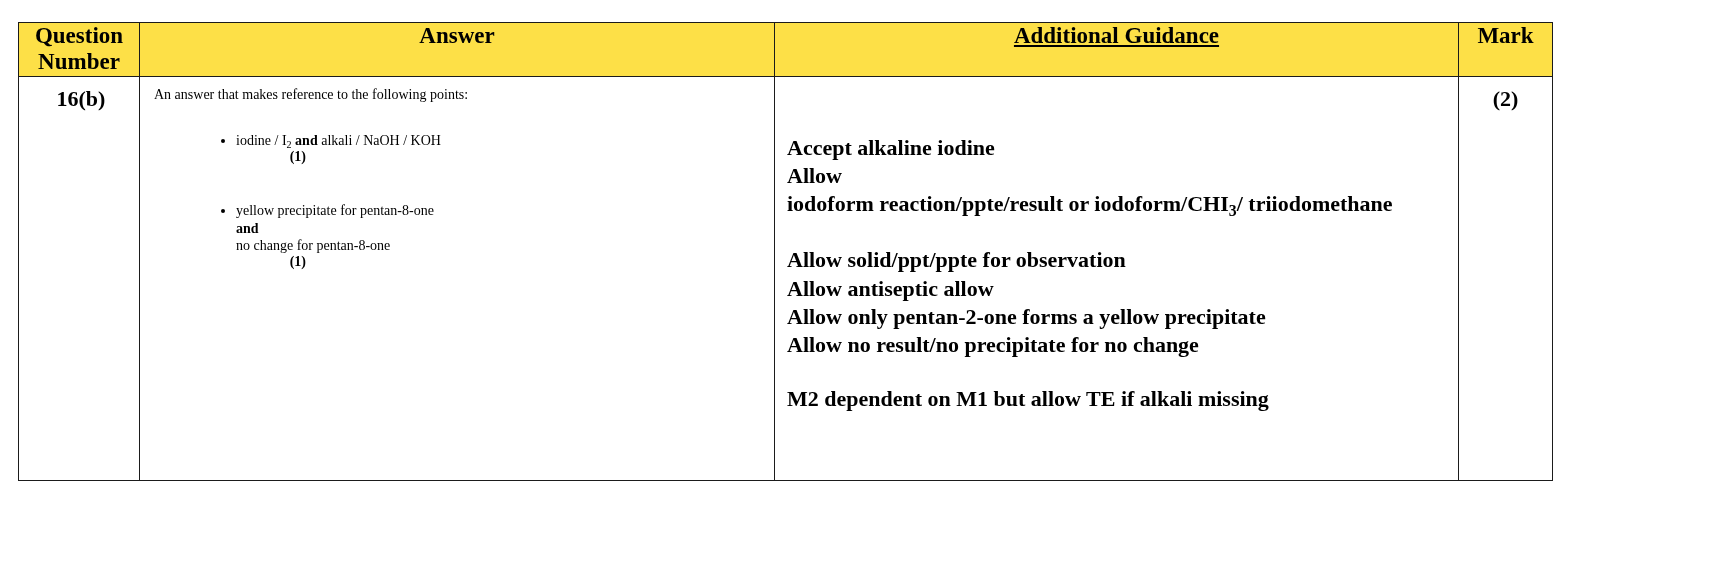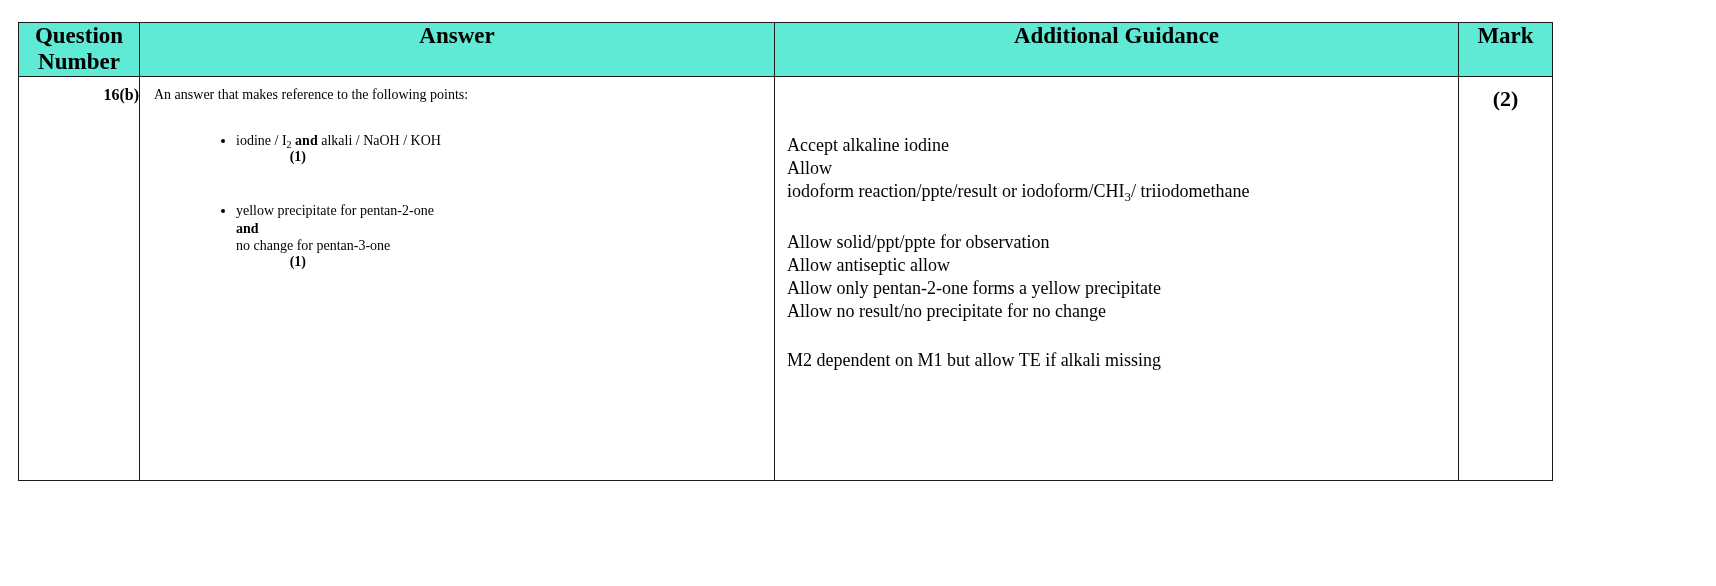--- a/index.html
+++ b/index.html
@@ -26,55 +26,56 @@
     width: 1530px;
     border-collapse: collapse;
     table-layout: fixed;
   }
   .mark-table td, .mark-table th {
     border: 1.5px solid #1b1b1b;
     vertical-align: top;
     padding: 0;
   }
   thead th {
-    background: #5eead4;
+    background: #fde047;
     text-align: center;
     font-weight: bold;
     font-size: 23px;
     line-height: 1.15;
     padding: 8px 4px 10px 4px;
     vertical-align: middle;
   }
   .col-qn { width: 120px; }
   .col-ans { width: 634px; }
-  .col-guid { width: 683px; }
+  .col-guid { width: 683px; text-decoration: underline; }
   .col-mark { width: 93px; }
 
   td.qn-cell {
     font-weight: bold;
-    font-size: 16px;
+    font-size: 22px;
     padding: 9px 0 0 4px;
-    text-align: right;
+    text-align: center;
   }
   td.mark-cell {
     font-weight: bold;
     font-size: 22px;
     padding: 9px 0 0 0;
     text-align: center;
   }
   td.ans-cell {
     padding: 9px 12px 14px 14px;
     font-size: 14px;
     line-height: 1.28;
     height: 380px;
   }
   td.guid-cell {
     padding: 9px 10px 14px 12px;
-    font-size: 18px;
+    font-size: 22px;
     line-height: 1.28;
+    font-weight: bold;
   }
   .intro-line {
     margin: 0 0 6px 0;
   }
   ul.points {
     list-style: disc;
     margin: 12px;
     padding-left: 70px;
   }
   ul.points > li {
@@ -121,23 +122,23 @@
           <p class="intro-line">An answer that makes reference to the following points:</p>
           <ul class="points">
             <li>
               <span class="pt-row">
                 <span class="pt-line"><span>iodine / I</span><sub>2</sub><span> </span><span class="bold">and</span><span> alkali / NaOH / KOH</span></span>
                 <span class="pt-mark">(1)</span>
               </span>
             </li>
             <li>
               <span class="pt-row">
-                <span class="pt-line">yellow precipitate for pentan-2-one</span>
+                <span class="pt-line">yellow precipitate for pentan-8-one</span>
                 <span class="pt-line bold">and</span>
-                <span class="pt-line">no change for pentan-3-one</span>
+                <span class="pt-line">no change for pentan-8-one</span>
                 <span class="pt-mark">(1)</span>
               </span>
             </li>
           </ul>
         </td>
 
         <td class="guid-cell">
           <div class="guid-top-pad"></div>
           <div class="g-block">
             <span class="g-line">Accept alkaline iodine</span>

